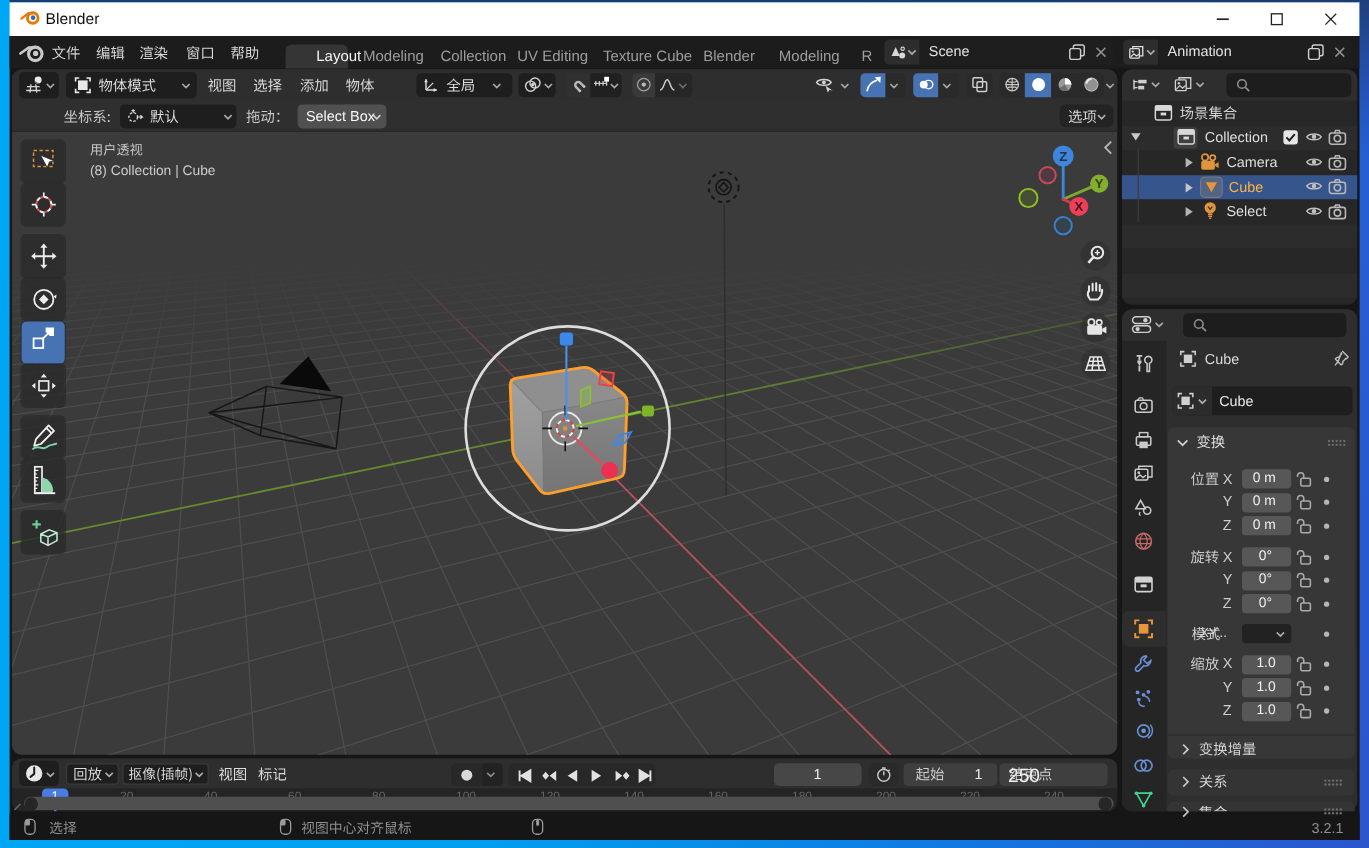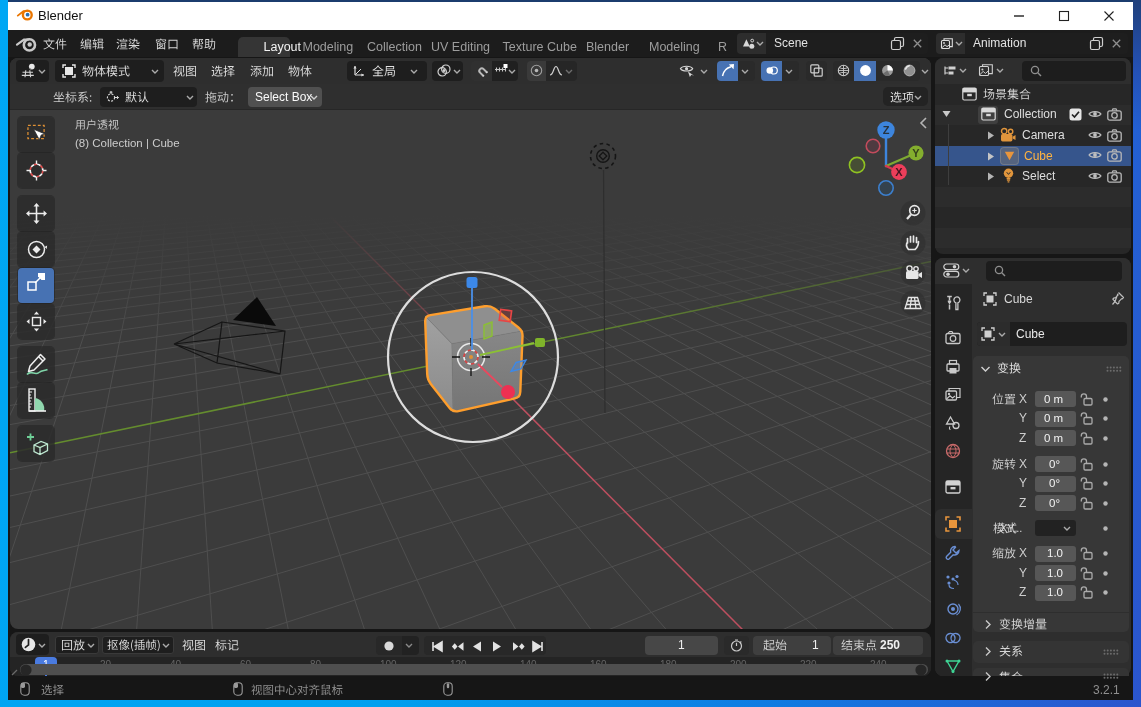--- a/index.html
+++ b/index.html
@@ -610,21 +610,21 @@
     <use href="#u8d77" x="0"></use>
     <use href="#u59cb" x="1000"></use>
   </svg>
 <div class="t" style="left:812px;top:639px;font-size:12px;color:#f0f0f0;font-weight:400;">1</div>
 <div class="b" style="left:833px;top:636px;width:90px;height:19px;background:#3f3f3f;border-radius:4px;"></div>
 <svg class="k " style="left:841px;top:639px;width:36.0px;height:12px;color:#cfcfcf;" viewBox="0 0 3000 1000">
     <use href="#u7ed3" x="0"></use>
     <use href="#u675f" x="1000"></use>
     <use href="#u70b9" x="2000"></use>
   </svg>
-<div class="t" style="left:880px;top:639px;font-size:12px;color:#f0f0f0;font-weight:700;">250</div>
+<div class="t" style="left:840px;top:639px;font-size:16px;color:#f0f0f0;font-weight:400;">250</div>
 <div class="b" style="left:10px;top:657px;width:921px;height:19px;background:#242424;border-radius:0 0 8px 8px;"></div>
 <div class="b" style="left:35px;top:657px;width:22px;height:14px;background:#4472c4;border-radius:4px 4px 2px 2px;background:#4a7be0"></div>
 <div class="t" style="left:43px;top:658px;font-size:10.5px;color:#fff;font-weight:400;">1</div>
 <div class="b" style="left:45px;top:671px;width:2px;height:5px;background:#4a7be0;border-radius:0;"></div>
 <div class="t" style="left:100px;top:659px;font-size:10px;color:#9a9a9a;font-weight:400;opacity:0.55">20</div>
 <div class="t" style="left:170px;top:659px;font-size:10px;color:#9a9a9a;font-weight:400;opacity:0.55">40</div>
 <div class="t" style="left:240px;top:659px;font-size:10px;color:#9a9a9a;font-weight:400;opacity:0.55">60</div>
 <div class="t" style="left:310px;top:659px;font-size:10px;color:#9a9a9a;font-weight:400;opacity:0.55">80</div>
 <div class="t" style="left:380px;top:659px;font-size:10px;color:#9a9a9a;font-weight:400;opacity:0.55">100</div>
 <div class="t" style="left:450px;top:659px;font-size:10px;color:#9a9a9a;font-weight:400;opacity:0.55">120</div>

